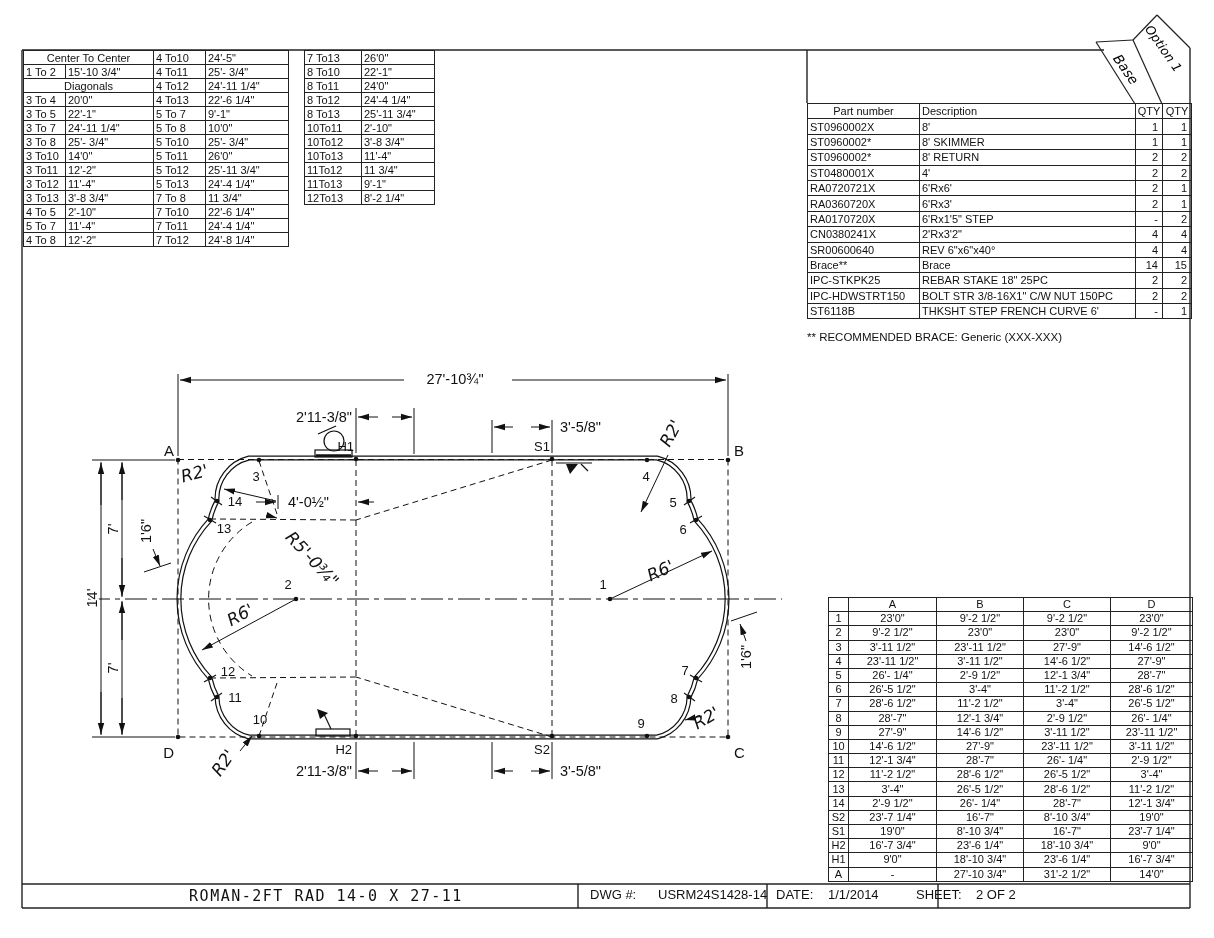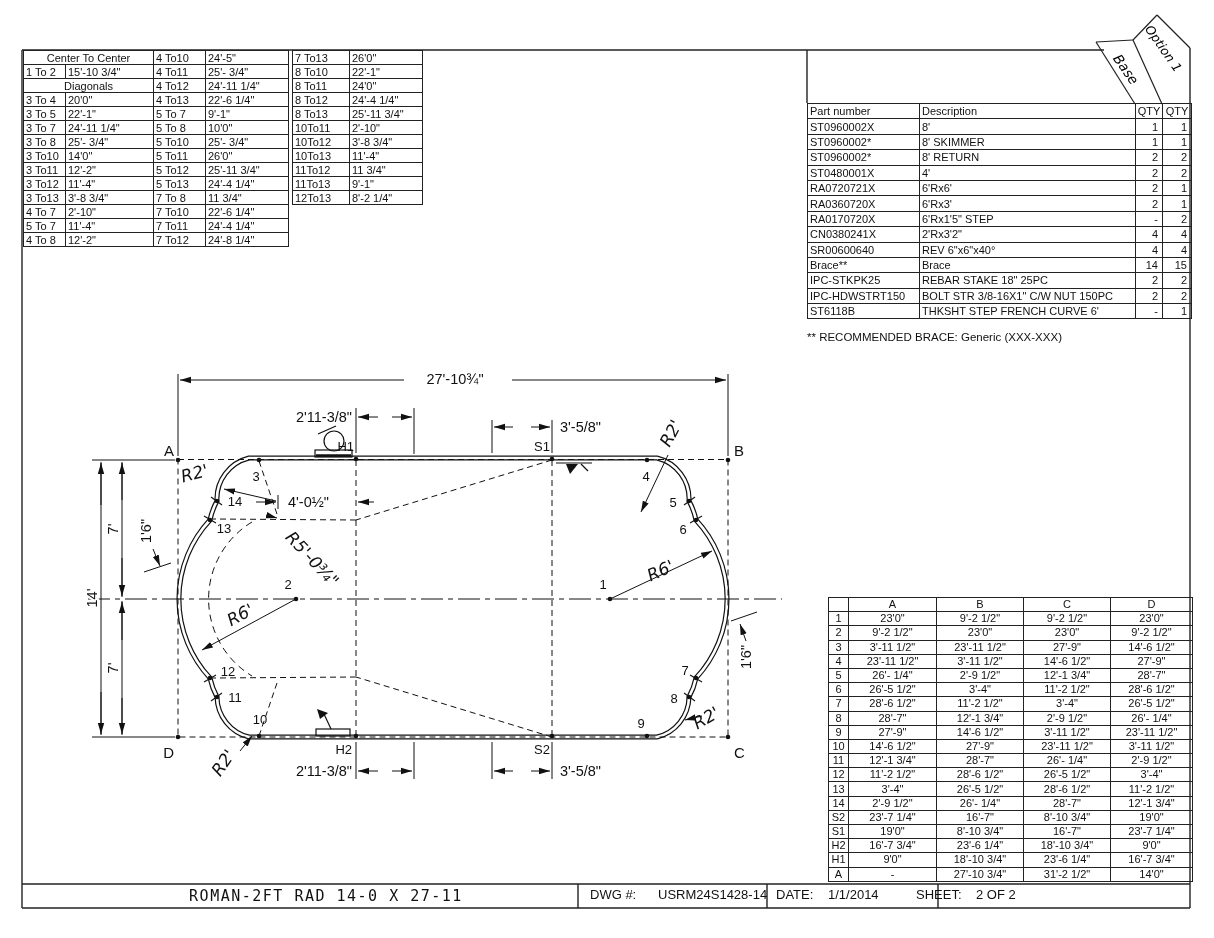--- a/index.html
+++ b/index.html
@@ -5,21 +5,21 @@
   html,body{margin:0;padding:0;background:#fff;}
   #sheet{position:relative;width:1214px;height:938px;background:#fff;font-family:"Liberation Sans",sans-serif;color:#111;overflow:hidden;}
   svg{position:absolute;left:0;top:0;}
   table{border-collapse:collapse;position:absolute;table-layout:fixed;background:transparent;}
   td,th{border:1px solid #222;font-size:11px;font-weight:normal;padding:0 2px;height:13px;line-height:12px;white-space:nowrap;overflow:hidden;color:#111;}
   .meas td:first-child{text-align:left;}
   .meas .span td{text-align:center;}
   .parts{left:807px;top:103px;width:384px;}
   .parts td,.parts th{height:14.4px;line-height:14px;}
   .parts td:nth-child(3),.parts td:nth-child(4){text-align:right;padding-right:4px;}
-  .parts th:nth-child(1){text-align:left;}
+  .parts th:nth-child(1){text-align:center;}
   .parts th:nth-child(2){text-align:left;}
   .parts th:nth-child(3),.parts th:nth-child(4){text-align:center;padding:0;}
   .coord{left:828px;top:597px;width:364px;}
   .coord td,.coord th{text-align:center;height:13.2px;line-height:13px;}
   #footnote{position:absolute;left:807px;top:331px;width:384px;text-align:left;font-size:11.5px;}
   .tbx{position:absolute;top:887px;font-size:13px;white-space:nowrap;}
   #title-text{left:28px;width:556px;text-align:center;font-family:"DejaVu Sans Mono",monospace;font-size:15px;letter-spacing:1.5px;padding-left:20px;}
   .cad{font-family:"Liberation Sans",sans-serif;fill:#111;}
   .dim{font-size:14.5px;paint-order:stroke;stroke:#fff;stroke-width:4px;}
   .pt{font-size:13px;}
@@ -279,21 +279,21 @@
         </tr>
         <tr>
           <td>3 To12</td>
           <td>11'-4"</td>
         </tr>
         <tr>
           <td>3 To13</td>
           <td>3'-8 3/4"</td>
         </tr>
         <tr>
-          <td>4 To 7</td>
+          <td>4 To 5</td>
           <td>2'-10"</td>
         </tr>
         <tr>
           <td>5 To 7</td>
           <td>11'-4"</td>
         </tr>
         <tr>
           <td>4 To 8</td>
           <td>12'-2"</td>
         </tr>
@@ -356,21 +356,21 @@
         <tr>
           <td>7 To11</td>
           <td>24'-4 1/4"</td>
         </tr>
         <tr>
           <td>7 To12</td>
           <td>24'-8 1/4"</td>
         </tr>
       </tbody>
 </table>
-<table class="meas" style="left:292px;top:50px;width:130px">
+<table class="meas" style="left:304px;top:50px;width:130px">
   <colgroup>
         <col style="width:57px">
         <col style="width:73px">
       </colgroup>
   <tbody>
         <tr>
           <td>7 To13</td>
           <td>26'0"</td>
         </tr>
         <tr>

